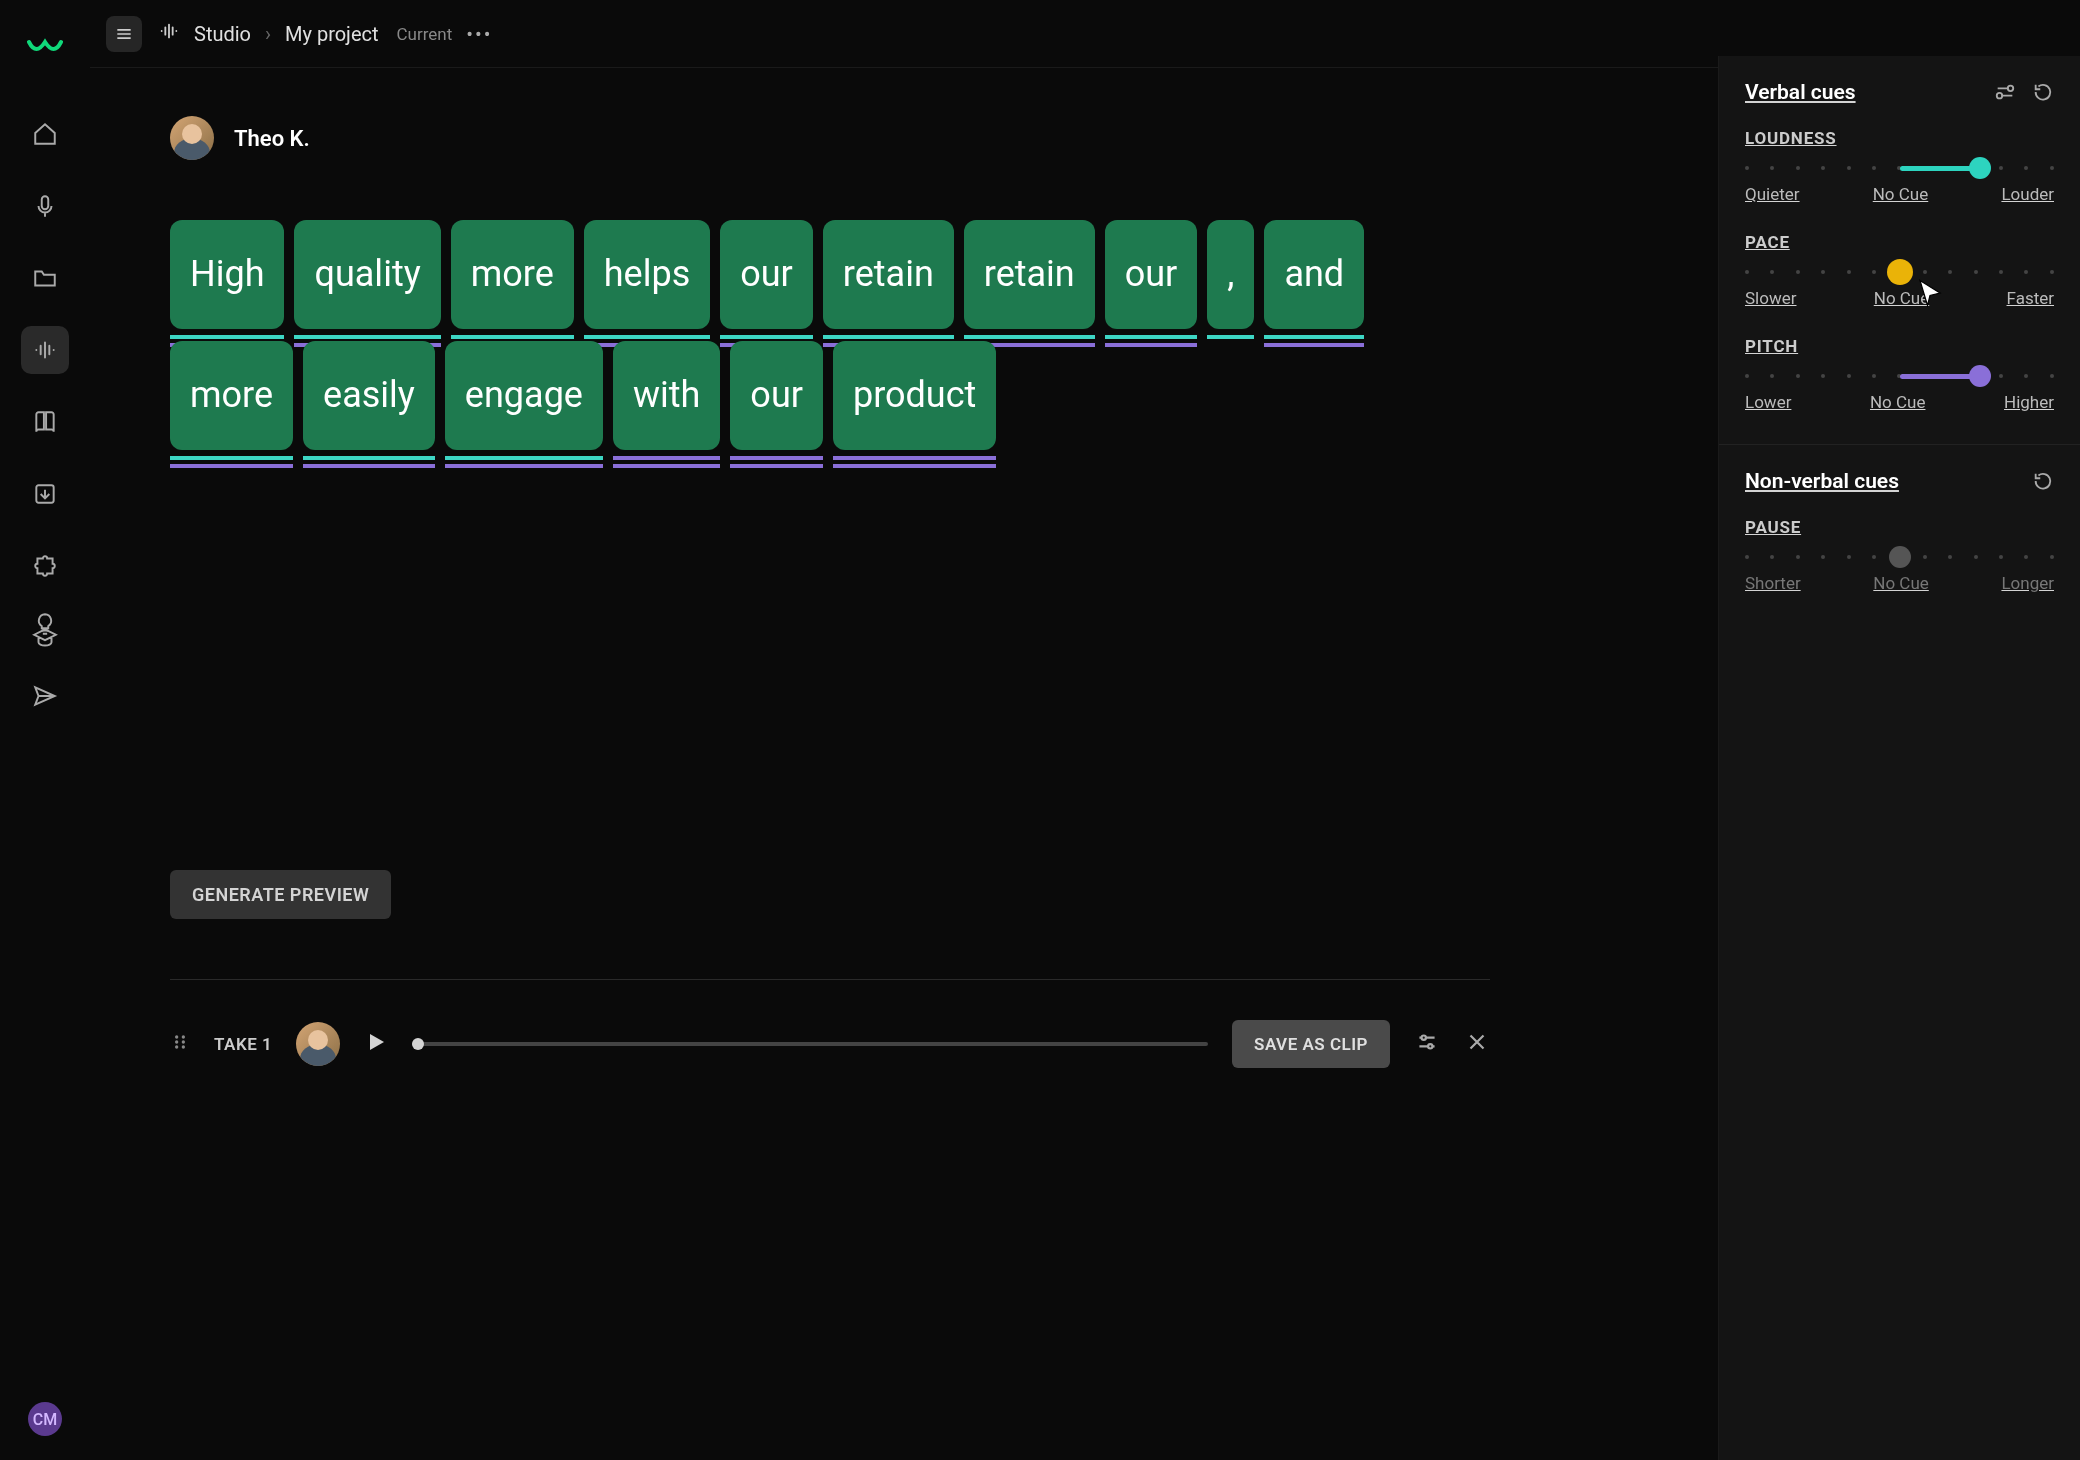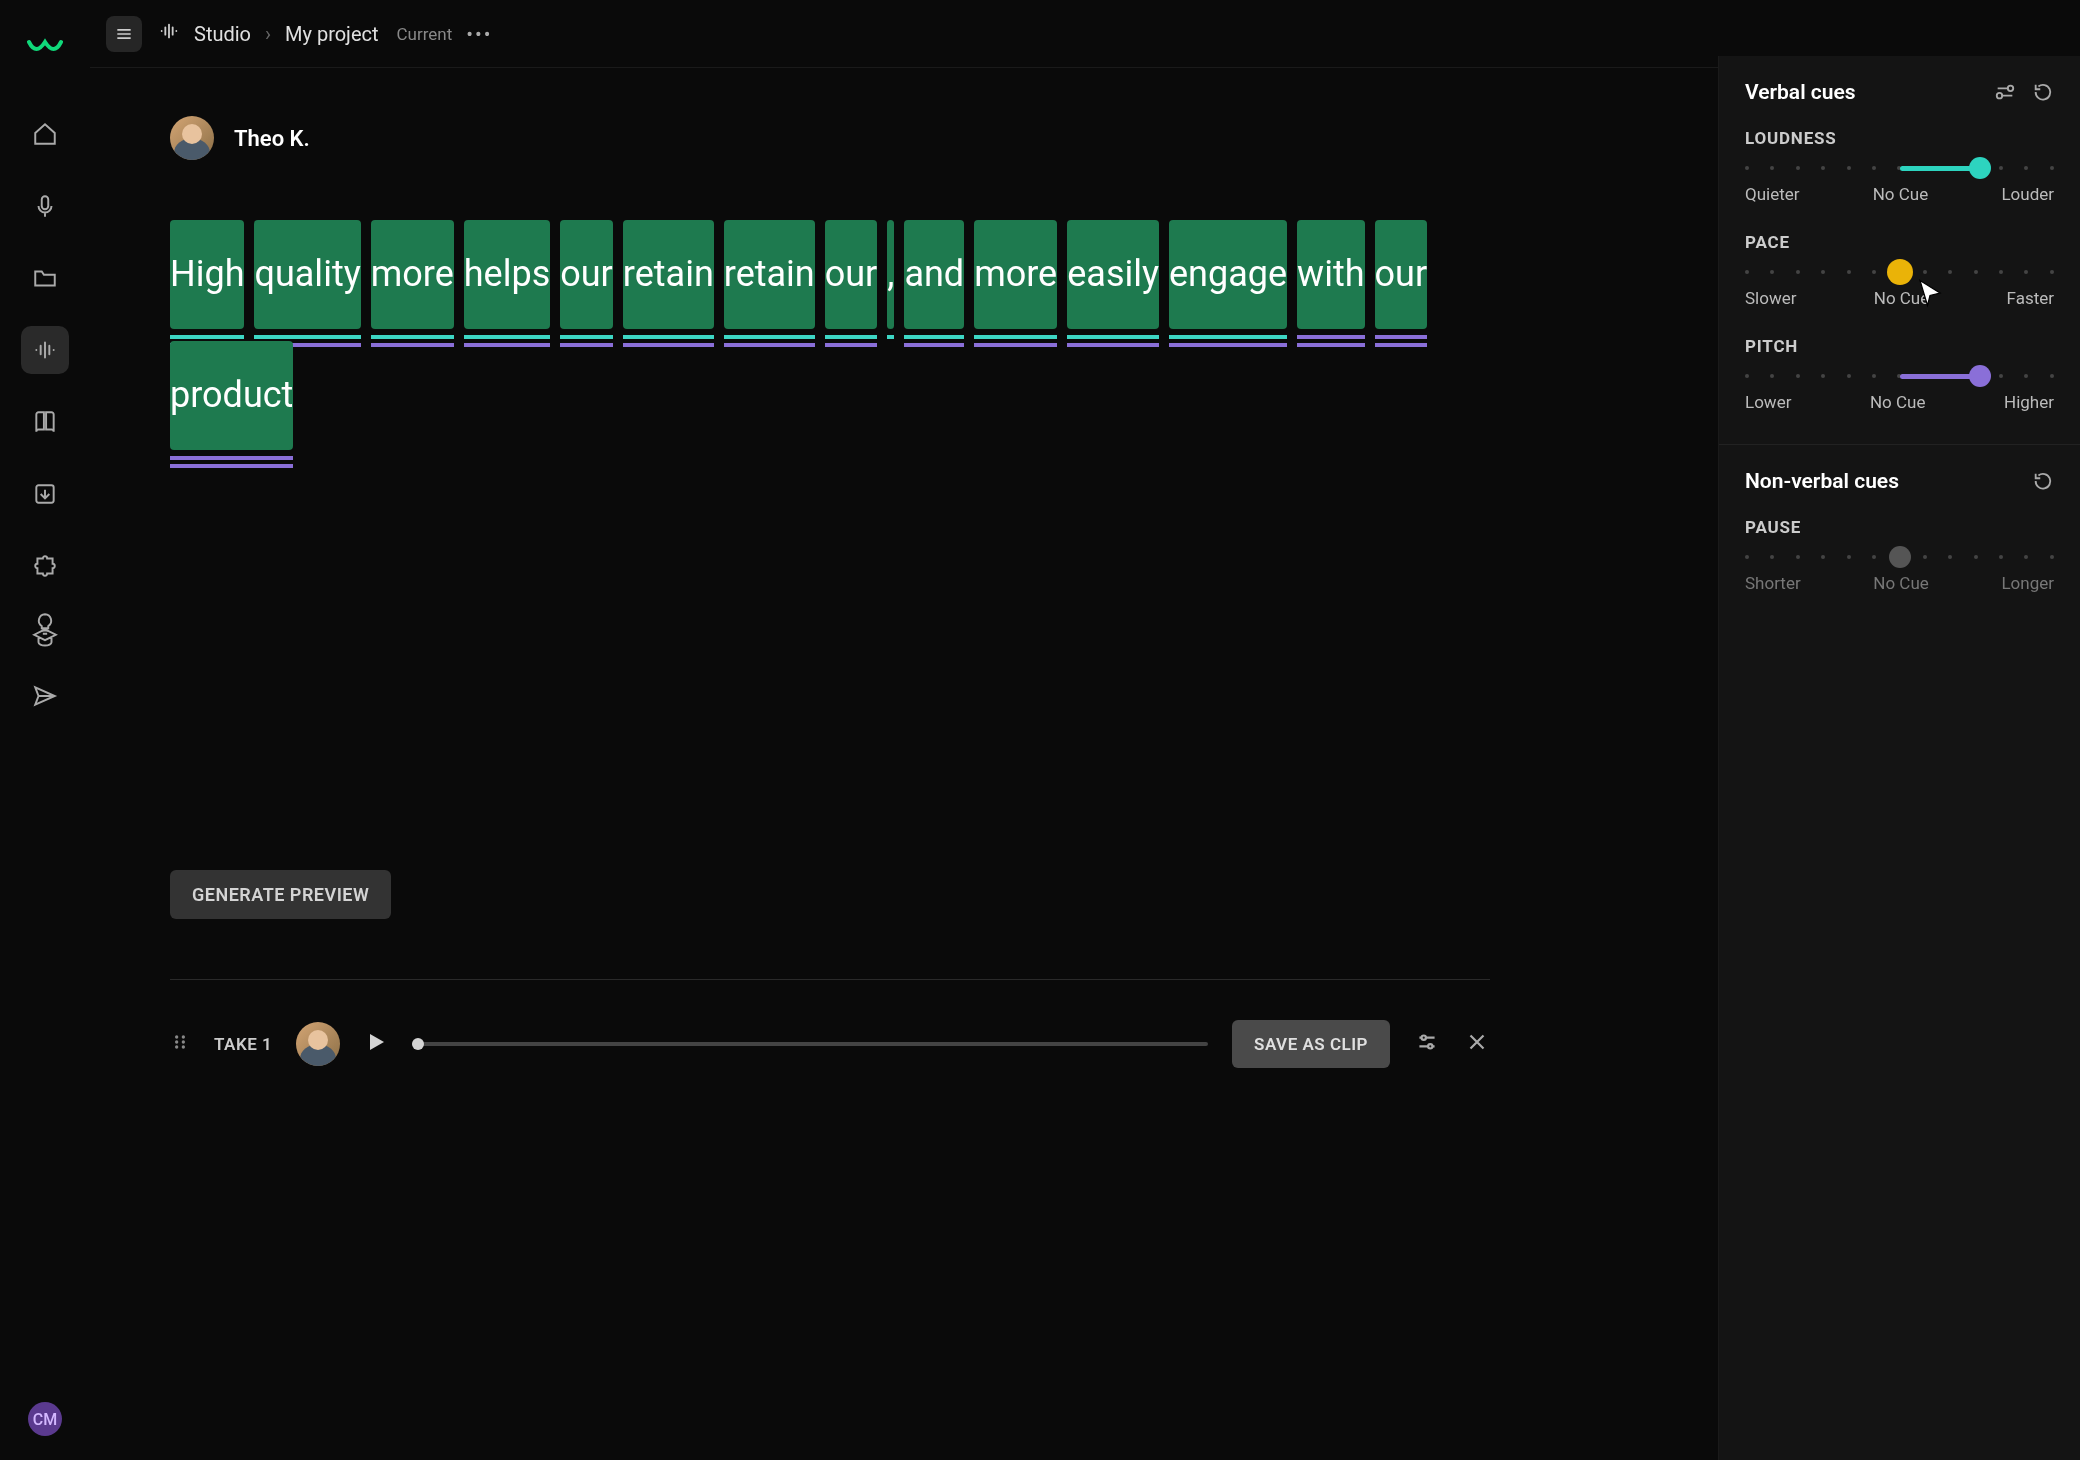--- a/index.html
+++ b/index.html
@@ -90,20 +90,21 @@
   left: 90px; top: 56px;
   right: 362px; bottom: 0;
   padding: 60px 80px;
 }
 .right-panel {
   position: absolute;
   right: 0; top: 56px;
   width: 362px; bottom: 0;
   background: #141414;
   border-left: 1px solid #1a1a1a;
+  text-decoration: underline;
 }
 
 
 .speaker-row {
   display: flex; align-items: center; gap: 20px;
   margin-bottom: 60px;
 }
 .avatar {
   width: 44px; height: 44px; border-radius: 50%;
   background: linear-gradient(135deg, #d4a574 0%, #8b6f47 100%);
@@ -129,22 +130,22 @@
 
 .text-area {
   display: flex; flex-wrap: wrap; gap: 12px 10px;
   max-width: 1280px;
   line-height: 2.8;
 }
 .word {
   background: #1e7a4f;
   color: #fff;
   font-size: 36px;
-  padding: 4px 0;
-  border-radius: 4px;
+  padding: 4px 20px;
+  border-radius: 12px;
   position: relative;
   cursor: pointer;
 }
 .word::after {
   content: '';
   position: absolute;
   left: 0; right: 0;
   bottom: -10px;
   height: 4px;
   background: #3dd6c4;

